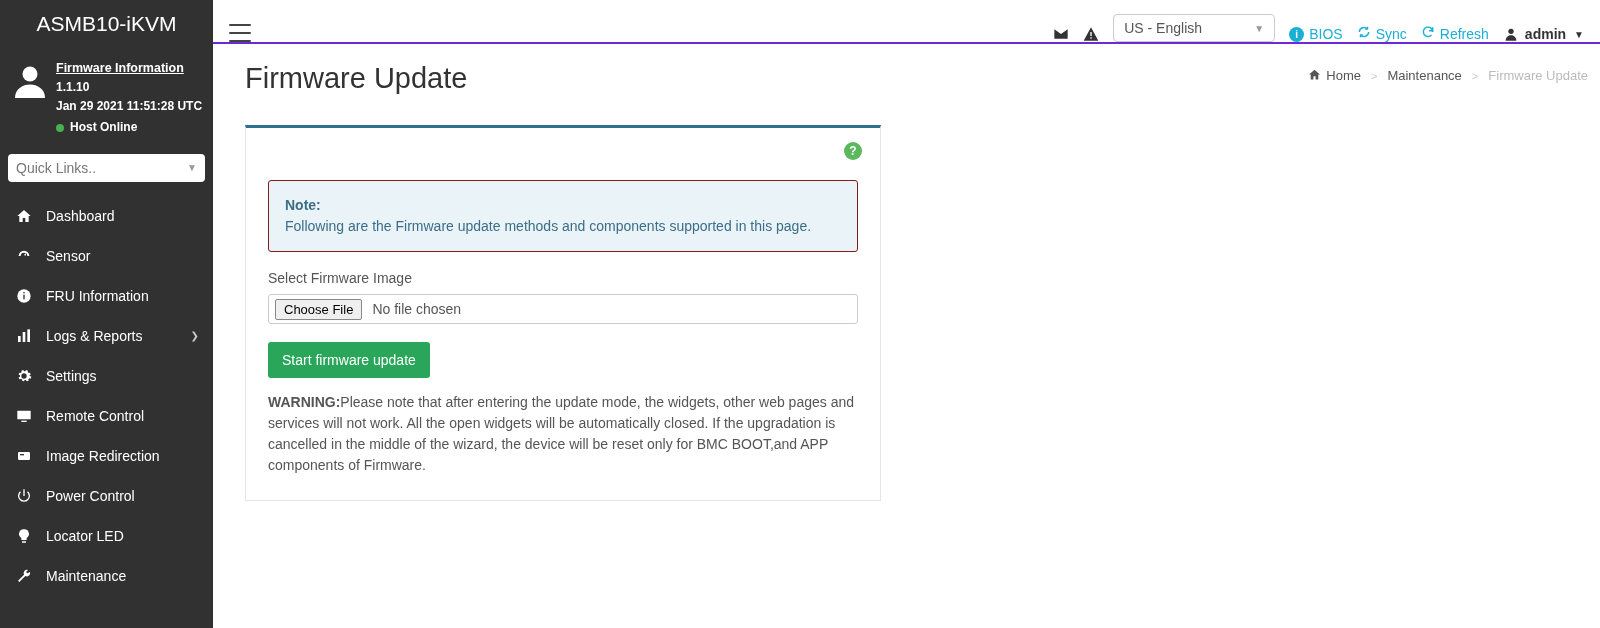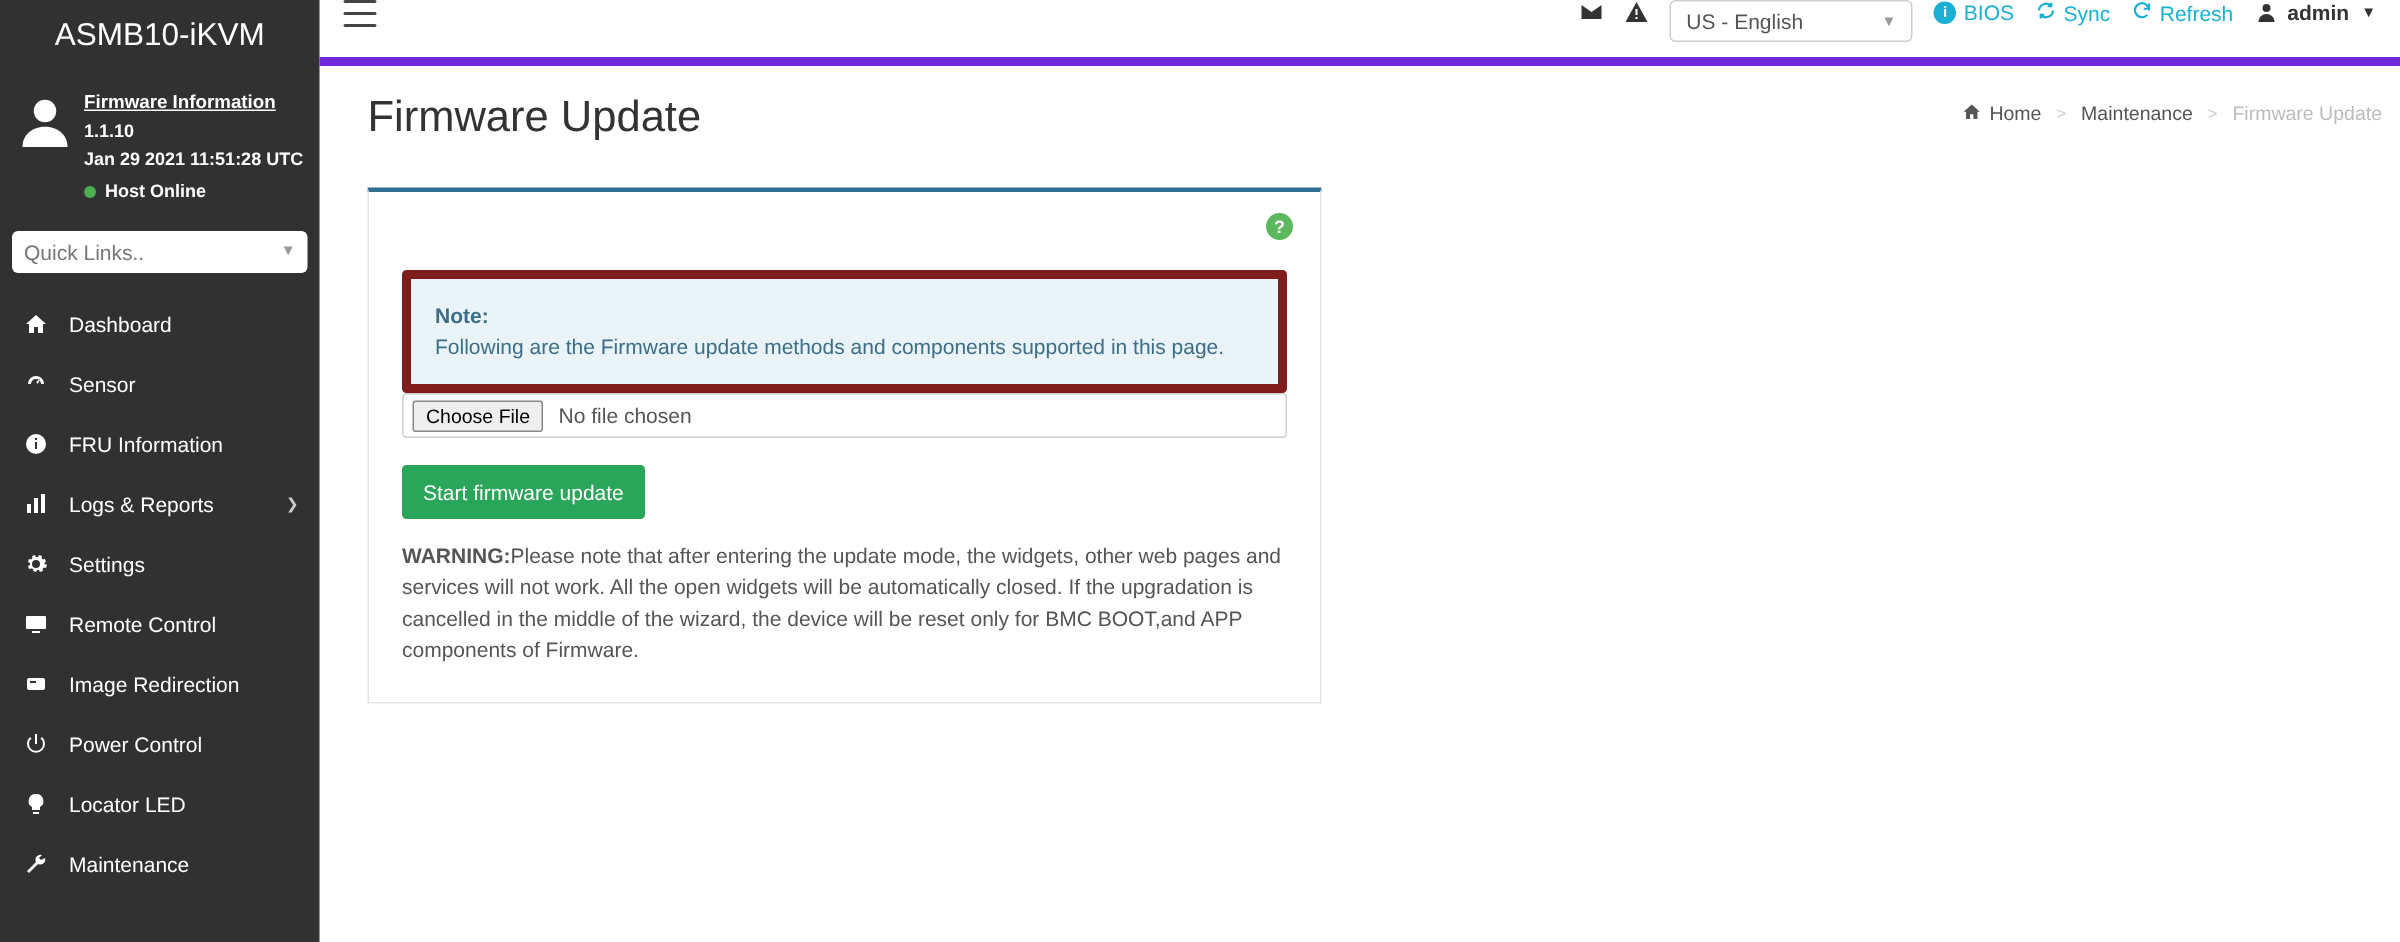--- a/index.html
+++ b/index.html
@@ -20,21 +20,21 @@
     .quick-links { margin: 8px; background: #fff; border-radius: 4px; height: 28px; display: flex; align-items: center; justify-content: space-between; padding: 0 8px; color: #777; font-size: 14px; cursor: pointer; }
     .ql-caret { font-size: 10px; color: #999; }
 
     .nav { margin-top: 6px; overflow-y: hidden; }
     .nav-item { display: flex; align-items: center; gap: 14px; padding: 12px 16px; color: #fff; font-size: 14px; cursor: pointer; position: relative; text-align: center; }
     .nav-icon { width: 16px; height: 16px; fill: #fff; flex-shrink: 0; }
     .nav-chevron { position: absolute; right: 14px; font-size: 10px; color: #ccc; }
 
     
     .main { flex: 1; display: flex; flex-direction: column; }
-    .topbar { height: 44px; border-bottom: 6px solid #6d28d9; display: flex; align-items: flex-start; padding: 0 16px; gap: 14px; }
+    .topbar { height: 44px; border-bottom: 2px solid #6d28d9; display: flex; align-items: flex-end; padding: 0 16px; gap: 14px; }
     .hamburger { width: 22px; height: 18px; display: flex; flex-direction: column; justify-content: space-between; cursor: pointer; }
     .hamburger span { height: 2px; background: #444; border-radius: 1px; }
     .top-spacer { flex: 1; }
     .top-link { color: #1ab0d5; font-size: 14px; cursor: pointer; display: flex; align-items: center; gap: 5px; }
     .top-icon-black { width: 16px; height: 16px; fill: #333; cursor: pointer; }
     .lang-select { border: 1px solid #ccc; border-radius: 4px; height: 28px; width: 162px; display: flex; align-items: center; justify-content: space-between; padding: 0 10px; color: #555; cursor: pointer; font-size: 14px; }
     .lang-caret { font-size: 10px; color: #999; }
     .admin { color: #333; font-weight: 700; display: flex; align-items: center; gap: 6px; cursor: pointer; }
     .admin-caret { font-size: 10px; color: #333; margin-left: 2px; }
     .bios-ico { width: 15px; height: 15px; border-radius: 50%; background: #1ab0d5; color: #fff; font-size: 10px; font-weight: 700; display: flex; align-items: center; justify-content: center; }
@@ -44,21 +44,21 @@
     .breadcrumb { position: absolute; right: 12px; top: 24px; font-size: 13px; color: #999; display: flex; gap: 10px; align-items: center; }
     .bc-home { color: #555; display: flex; align-items: flex-start; gap: 5px; cursor: pointer; }
     .bc-link { color: #555; cursor: pointer; }
     .bc-current { color: #bbb; }
     .bc-sep { color: #ccc; font-size: 11px; }
 
     h1.page-title { font-size: 29px; font-weight: 500; color: #333; margin: 0 0 30px 10px; }
 
     .panel { width: 636px; margin-left: 10px; border: 1px solid #e5e5e5; border-top: 3px solid #2f6f8f; background: #fff; padding: 20px 22px 24px 22px; position: relative; }
     .help-icon { position: absolute; top: 14px; right: 18px; width: 18px; height: 18px; border-radius: 50%; background: #5cb85c; color: #fff; font-weight: 700; font-size: 12px; display: flex; align-items: center; justify-content: center; cursor: pointer; }
-    .note-box { background: #eaf3f7; border: 6px solid #7f1d1d; border-radius: 3px; padding: 14px 16px 14px 16px; color: #3b6e87; font-size: 14px; line-height: 1.5; margin-top: 32px; }
+    .note-box { background: #eaf3f7; border: 1px solid #7f1d1d; border-radius: 3px; padding: 14px 16px 14px 16px; color: #3b6e87; font-size: 14px; line-height: 1.5; margin-top: 32px; }
     .note-box .label { font-weight: 700; }
     .note-box ul { margin: 4px 0 0 36px; }
     .section-label { font-size: 14px; color: #555; margin: 18px 0 8px 0; }
     .file-row { border: 1px solid #ccc; border-radius: 3px; height: 30px; display: flex; align-items: center; padding: 0 6px; gap: 10px; }
     .choose-btn { font-family: Arial, sans-serif; font-size: 13px; background: #efefef; border: 1px solid #888; border-radius: 2px; padding: 2px 8px; cursor: pointer; }
     .file-text { color: #555; font-size: 14px; }
     .start-btn { margin-top: 18px; background: #2aa65a; color: #fff; border: none; border-radius: 3px; padding: 10px 14px; font-size: 14px; cursor: pointer; }
     .warn { margin-top: 14px; font-size: 14px; line-height: 1.5; color: #555; }
     .warn b { font-weight: 700; }
   </style>
@@ -228,20 +228,21 @@
       <h1 class="page-title">Firmware Update</h1>
 
       <div class="panel">
         <div class="help-icon">?</div>
 
         <div class="note-box">
           <span class="label">Note:</span><br>
           <span>Following are the Firmware update methods and components supported in this page.</span>
         </div>
 
+        <div class="section-label">Select Firmware Image</div>
 
         <div class="file-row">
           <button class="choose-btn">Choose File</button>
           <span class="file-text">No file chosen</span>
         </div>
 
         <button class="start-btn">Start firmware update</button>
 
         <div class="warn">
           <b>WARNING:</b><span>Please note that after entering the update mode, the widgets, other web pages and services will not work. All the open widgets will be automatically closed. If the upgradation is cancelled in the middle of the wizard, the device will be reset only for BMC BOOT,and APP components of Firmware.</span>

